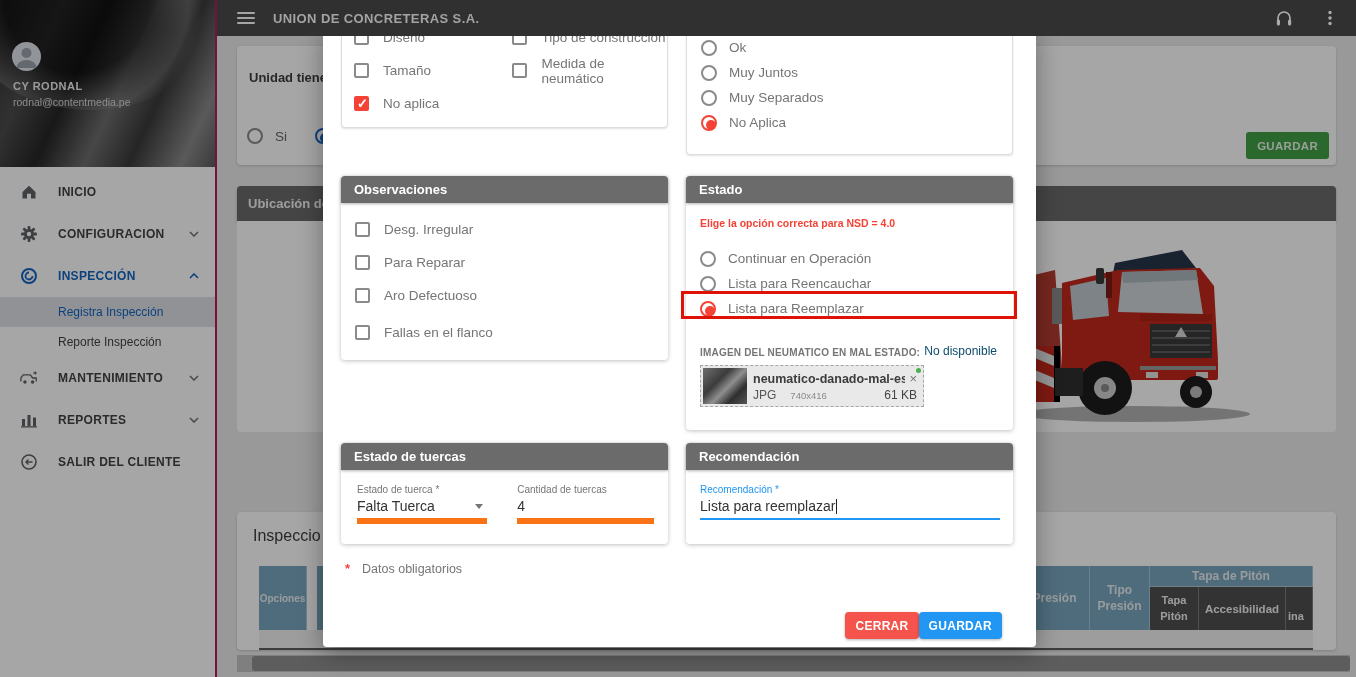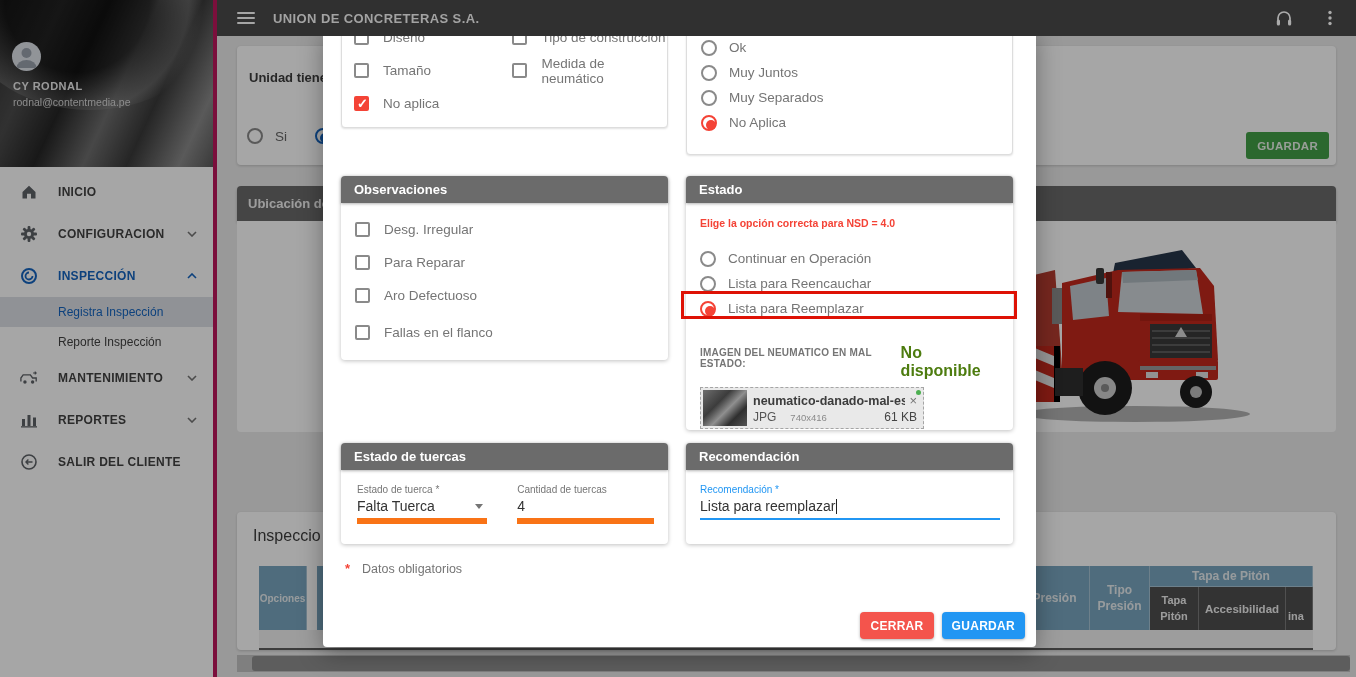--- a/index.html
+++ b/index.html
@@ -8,21 +8,21 @@
 
   
   .topbar { position:absolute; left:217px; top:0; width:1139px; height:36px; background:#303030; z-index:30; display:flex; align-items:center; }
   .hamburger { width:18px; height:12px; margin-left:20px; display:flex; flex-direction:column; justify-content:space-between; cursor:pointer; }
   .hamburger span { display:block; height:2px; background:#a5a5a5; border-radius:1px; }
   .topbar-title { color:#a3a3a3; font-size:13px; font-weight:bold; letter-spacing:.4px; margin-left:18px; }
   .topbar-right { margin-left:auto; display:flex; align-items:center; gap:26px; margin-right:16px; color:#ababab; }
   .tb-icon { width:20px; height:20px; }
 
   
-  .sidebar { position:absolute; left:0; top:0; width:217px; height:677px; background:#ffffff; z-index:1; border-right:4px solid #be185d; }
+  .sidebar { position:absolute; left:0; top:0; width:217px; height:677px; background:#ffffff; z-index:1; border-right:2px solid #be185d; }
   .profile { position:relative; height:167px; overflow:hidden;
     background:linear-gradient(115deg,#2b2b2b 0%,#4c4c4c 22%,#262626 38%,#6e6e6e 55%,#3a3a3a 70%,#8a8a8a 88%,#5a5a5a 100%); }
   .profile::after { content:""; position:absolute; left:-40px; top:-90px; width:260px; height:200px; border-radius:50%;
     background:radial-gradient(circle at 45% 45%, rgba(0,0,0,.55) 40%, rgba(140,140,140,.35) 62%, transparent 70%); }
   .avatar { position:absolute; left:12px; top:42px; width:29px; height:29px; border-radius:50%; background:#dfe3ea; z-index:2; overflow:hidden; }
   .p-name { position:absolute; left:13px; top:80px; color:#ededed; font-size:11px; font-weight:bold; letter-spacing:.5px; z-index:2; }
   .p-email { position:absolute; left:13px; top:96px; color:#d7d7d7; font-size:10.5px; z-index:2; }
   .menu { padding-top:4px; }
   .m-item { height:42px; display:flex; align-items:center; padding:0 16px 0 20px; color:#424242; cursor:pointer; }
   .m-item .m-ico { width:18px; height:18px; color:#5f6368; flex:none; }
@@ -69,42 +69,42 @@
   .rrow { display:flex; align-items:center; height:25px; cursor:pointer; }
   .rad { width:16px; height:16px; border:2px solid #8a8a8a; border-radius:50%; flex:none; position:relative; }
   .rad.sel-red { border-color:#f44336; }
   .rad.sel-red::after { content:""; position:absolute; left:3px; top:3px; width:10px; height:10px; border-radius:50%; background:#f44336; }
   .rad.sel-blue { border-color:#1565c0; }
   .rad.sel-blue::after { content:""; position:absolute; left:3px; top:3px; width:10px; height:10px; border-radius:50%; background:#1565c0; }
   .radlabel { font-size:13.5px; color:#757575; margin-left:12px; }
   .hint-red { color:#f44336; font-size:10.5px; font-weight:bold; }
   .img-label-row { display:flex; justify-content:space-between; align-items:flex-start; }
   .img-label { font-size:10px; font-weight:bold; color:#757575; letter-spacing:.2px; }
-  .no-disp { font-size:16px; font-weight:700; color:#4d7c0f; margin-right:2px; margin-top:-3px; }
+  .no-disp { font-size:12px; font-weight:400; color:#0c4a6e; margin-right:2px; margin-top:-3px; }
   .chip { position:relative; margin-top:7px; width:224px; height:42px; background:#e9e9e9; border:1px dashed #a5a5a5; display:flex; align-items:center; padding:2px; }
   .thumb { width:44px; height:36px; flex:none; background:linear-gradient(135deg,#6e6e6e 0%,#3c3c3c 35%,#8f8f8f 55%,#2f2f2f 75%,#555 100%); }
   .chip-meta { flex:1; padding:1px 4px 0 6px; overflow:hidden; }
   .chip-line1 { display:flex; align-items:center; }
   .chip-name { font-size:12.5px; font-weight:bold; color:#3c3c3c; white-space:nowrap; overflow:hidden; }
   .chip-x { margin-left:auto; color:#757575; font-size:13px; cursor:pointer; padding-left:4px; }
   .chip-line2 { display:flex; align-items:baseline; margin-top:2px; }
   .chip-type { font-size:12px; color:#555; }
   .chip-dims { font-size:9.5px; color:#8a8a8a; margin-left:14px; }
   .chip-size { font-size:12px; color:#444; margin-left:auto; }
   .chip-dot { position:absolute; right:2px; top:2px; width:5px; height:5px; border-radius:50%; background:#4caf50; }
   .field-label { font-size:10px; color:#757575; }
   .field-value { font-size:14px; color:#333; padding:3px 0 4px 0; border-bottom:6px solid #f97316; display:flex; align-items:center; }
   .caret-down { width:0; height:0; border-left:4.5px solid transparent; border-right:4.5px solid transparent; border-top:5px solid #757575; margin-left:auto; margin-right:4px; }
   .blue-label { color:#2196f3; font-size:10px; }
   .blue-underline { border-bottom:2px solid #2196f3; }
   .cursor-bar { display:inline-block; width:0; height:15px; border-left:1.5px solid #222; margin-left:1px; vertical-align:middle; }
   .note-row { position:absolute; left:22px; top:533px; display:flex; align-items:center; }
   .note-star { color:#f44336; font-size:13px; font-weight:bold; }
   .note-text { color:#757575; font-size:12.5px; margin-left:12px; }
-  .mbtns { position:absolute; right:11px; top:584px; display:flex; gap:8px; }
+  .mbtns { position:absolute; right:34px; top:584px; display:flex; gap:0; }
   .btn { height:27px; padding:0 10px; border:none; border-radius:4px; color:#fff; font-size:12px; font-weight:bold; letter-spacing:.3px; cursor:pointer; box-shadow:0 1px 3px rgba(0,0,0,.3); }
   .btn-red { background:#f4544c; }
   .btn-blue { background:#2196f3; }
 
   .red-box { position:absolute; left:681px; top:291px; width:336px; height:28px; border:3px solid #de1205; z-index:25; pointer-events:none; }
 
   .two-col { display:flex;justify-content:center; }
 </style>
 </head>
 <body>

